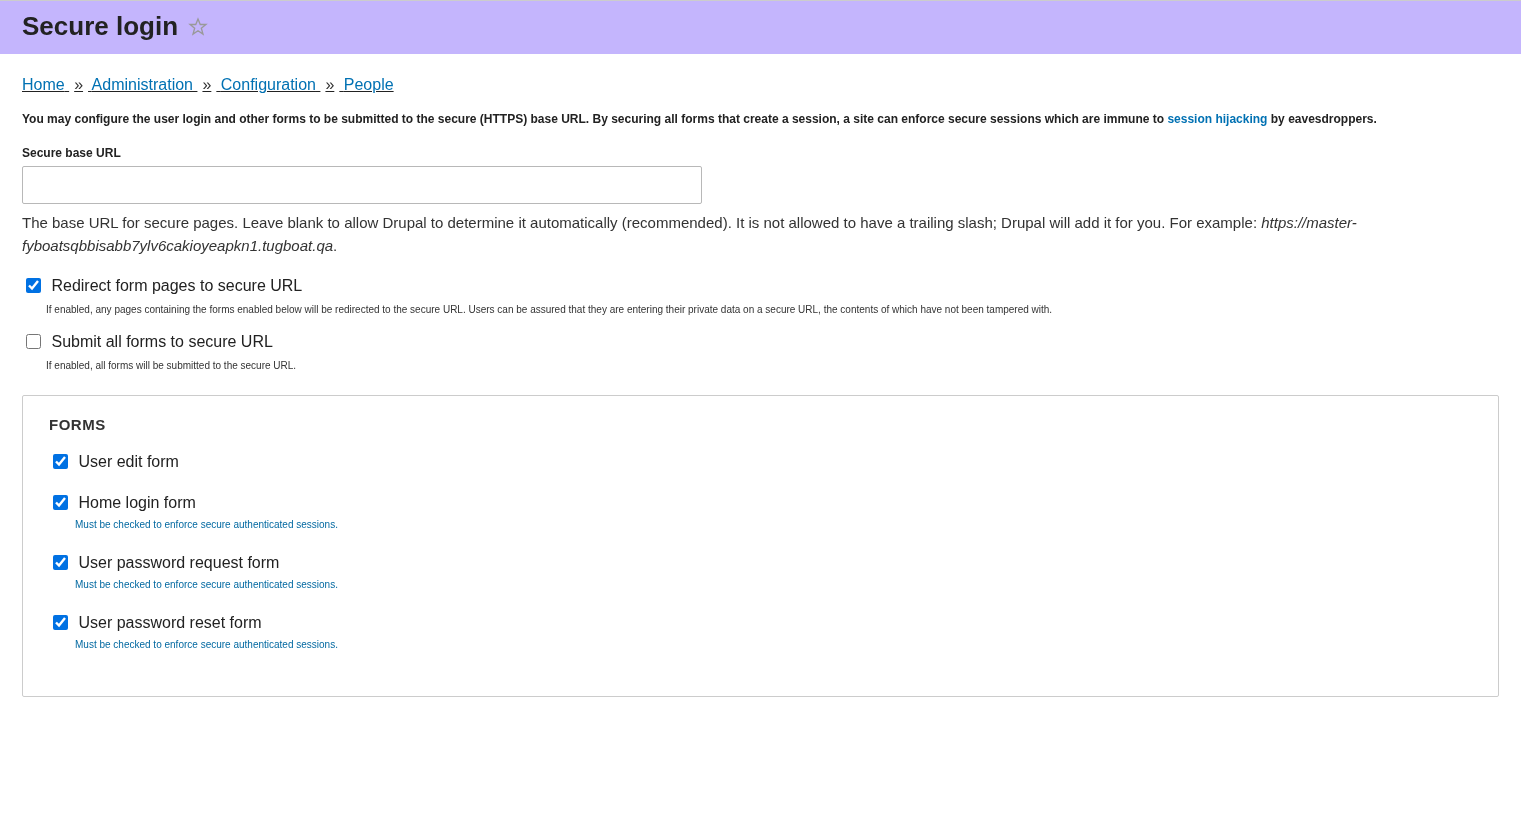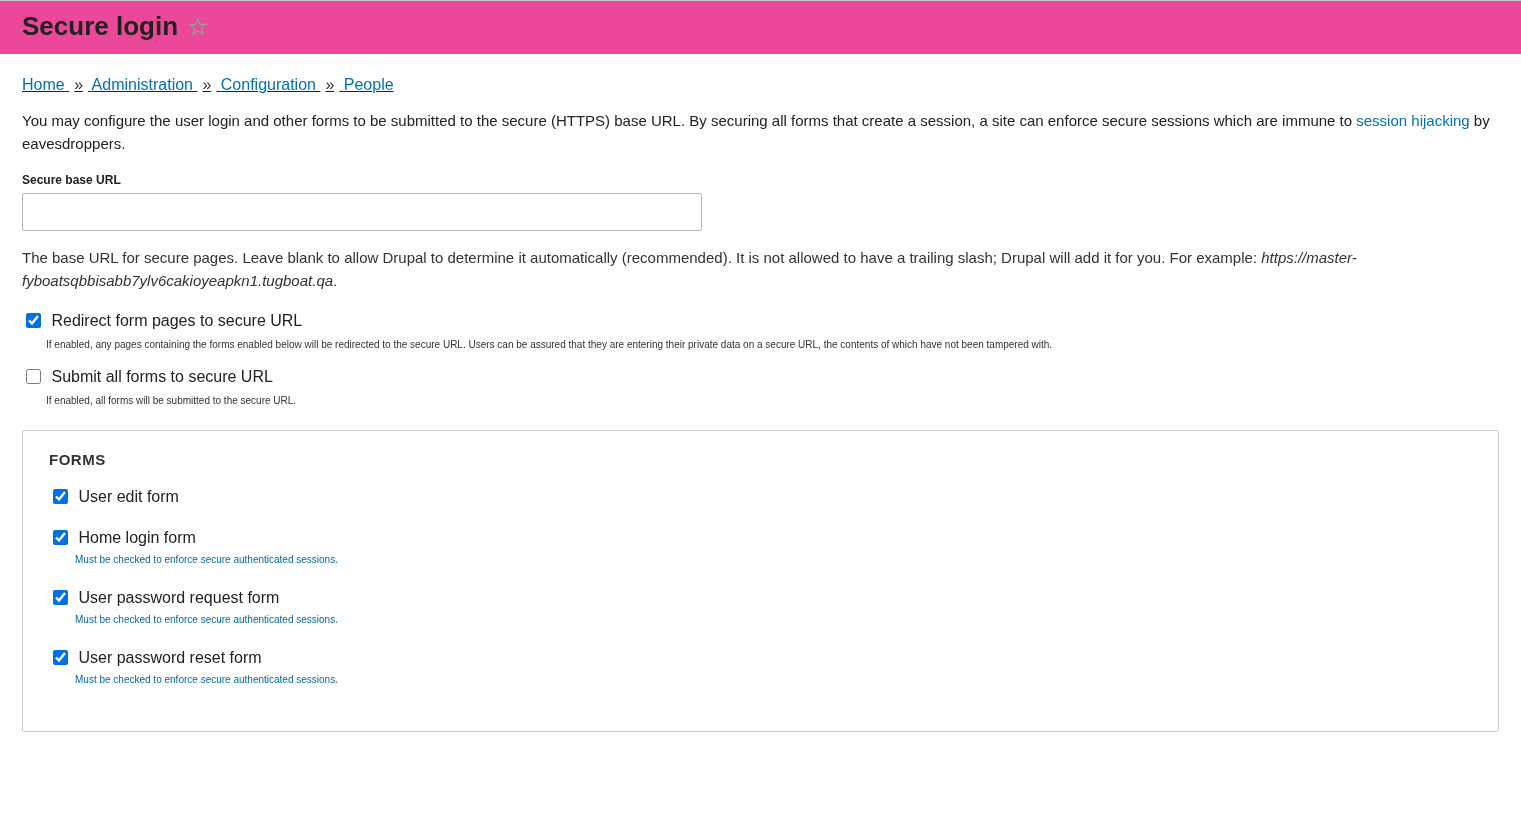--- a/index.html
+++ b/index.html
@@ -4,21 +4,21 @@
 <style>
   * { box-sizing: border-box; }
   body {
     margin: 0;
     font-family: "Segoe UI", "Helvetica Neue", Arial, sans-serif;
     font-size: 15px;
     color: #222;
     background: #fff;
   }
   .header-bar {
-    background: #ec4899;
+    background: #c4b5fd;
     border-top: 1px solid #ccc;
     padding: 10px 22px 12px 22px;
   }
   .page-title {
     font-size: 26px;
     font-weight: 600;
     margin: 0;
     display: inline-block;
     vertical-align: middle;
   }
@@ -40,23 +40,24 @@
   }
   .breadcrumb a {
     color: #0071b3;
     text-decoration: none;
   }
   .crumb-sep {
     color: #333;
     margin: 0 5px;
   }
   .intro {
-    font-size: 15px;
+    font-size: 12px;
     line-height: 1.5;
     margin: 0 0 18px 0;
+    font-weight: bold;
   }
   .intro a {
     color: #0071b3;
     text-decoration: none;
   }
   .form-item { margin-bottom: 18px; }
   .form-label {
     font-weight: 600;
     font-size: 12px;
     display: block;
@@ -67,21 +68,21 @@
     max-width: 100%;
     height: 38px;
     border: 1px solid #b8b8b8;
     border-radius: 2px;
     padding: 4px 8px;
     font-size: 15px;
   }
   .description {
     font-size: 15px;
     color: #333;
-    margin-top: 16px;
+    margin-top: 8px;
     line-height: 1.5;
   }
   .description em { font-style: italic; }
   .checkbox-row {
     margin-bottom: 14px;
   }
   .checkbox-row label {
     font-size: 16px;
     cursor: pointer;
   }

